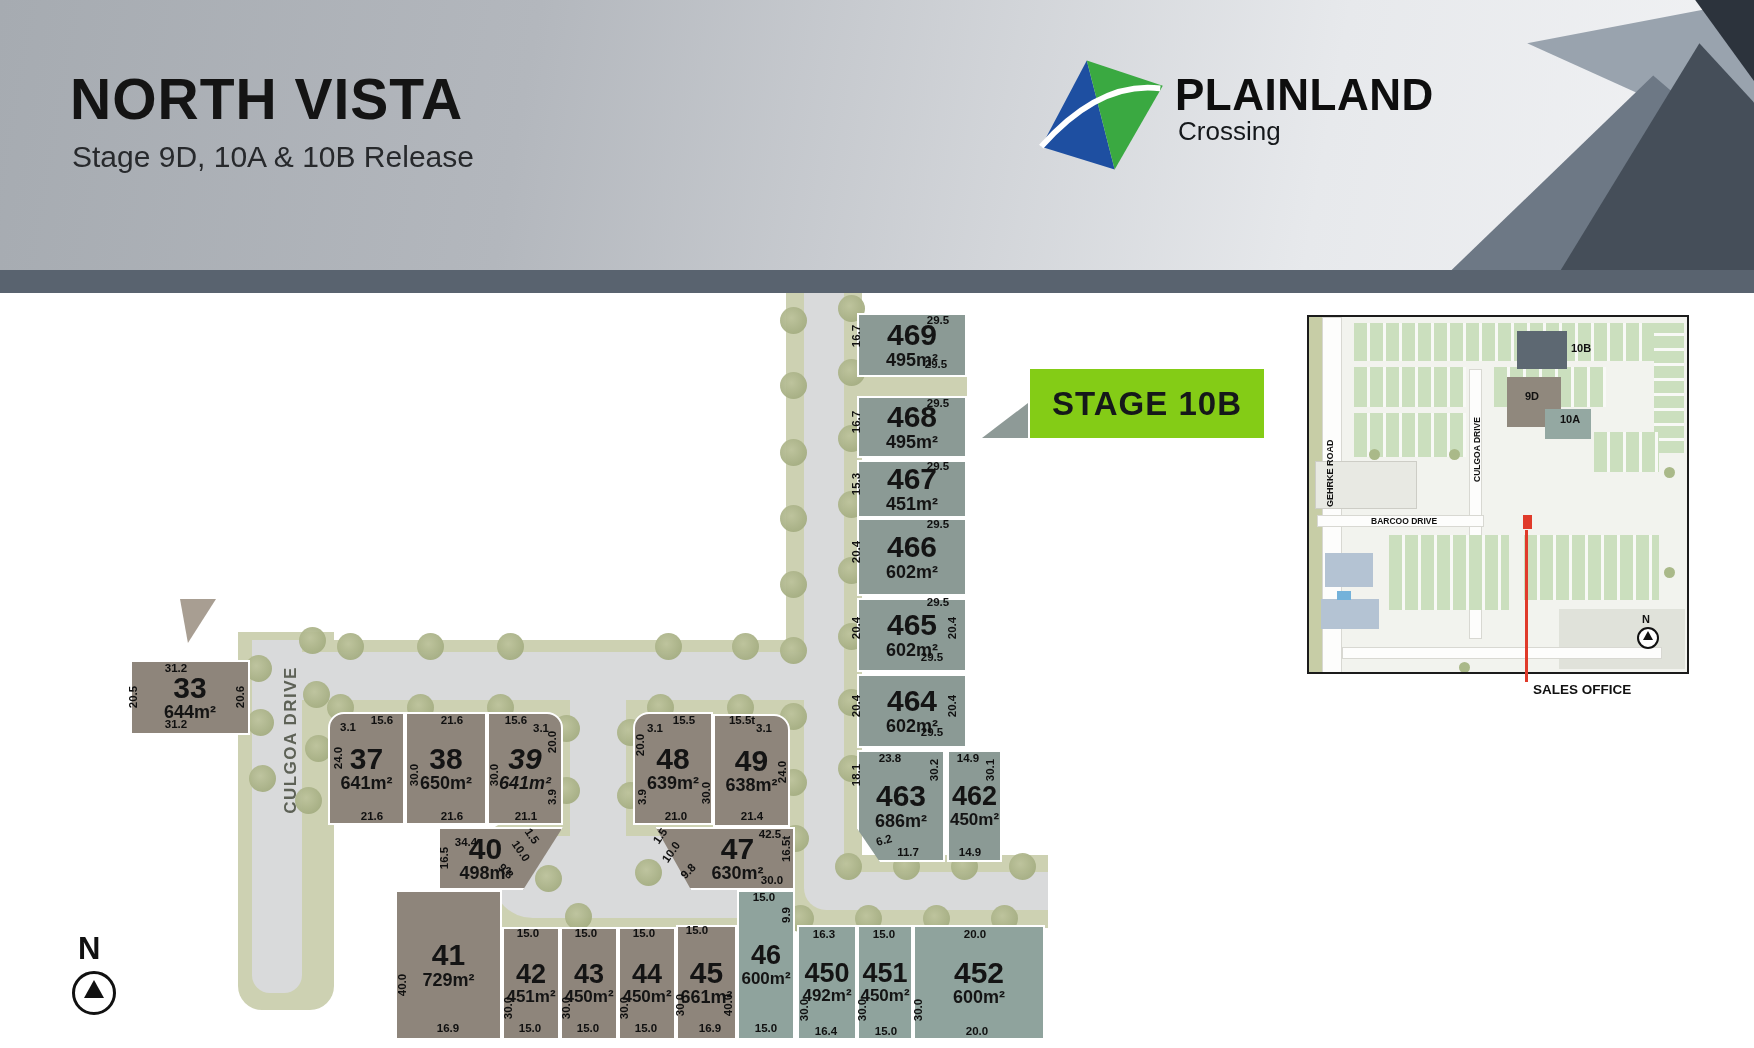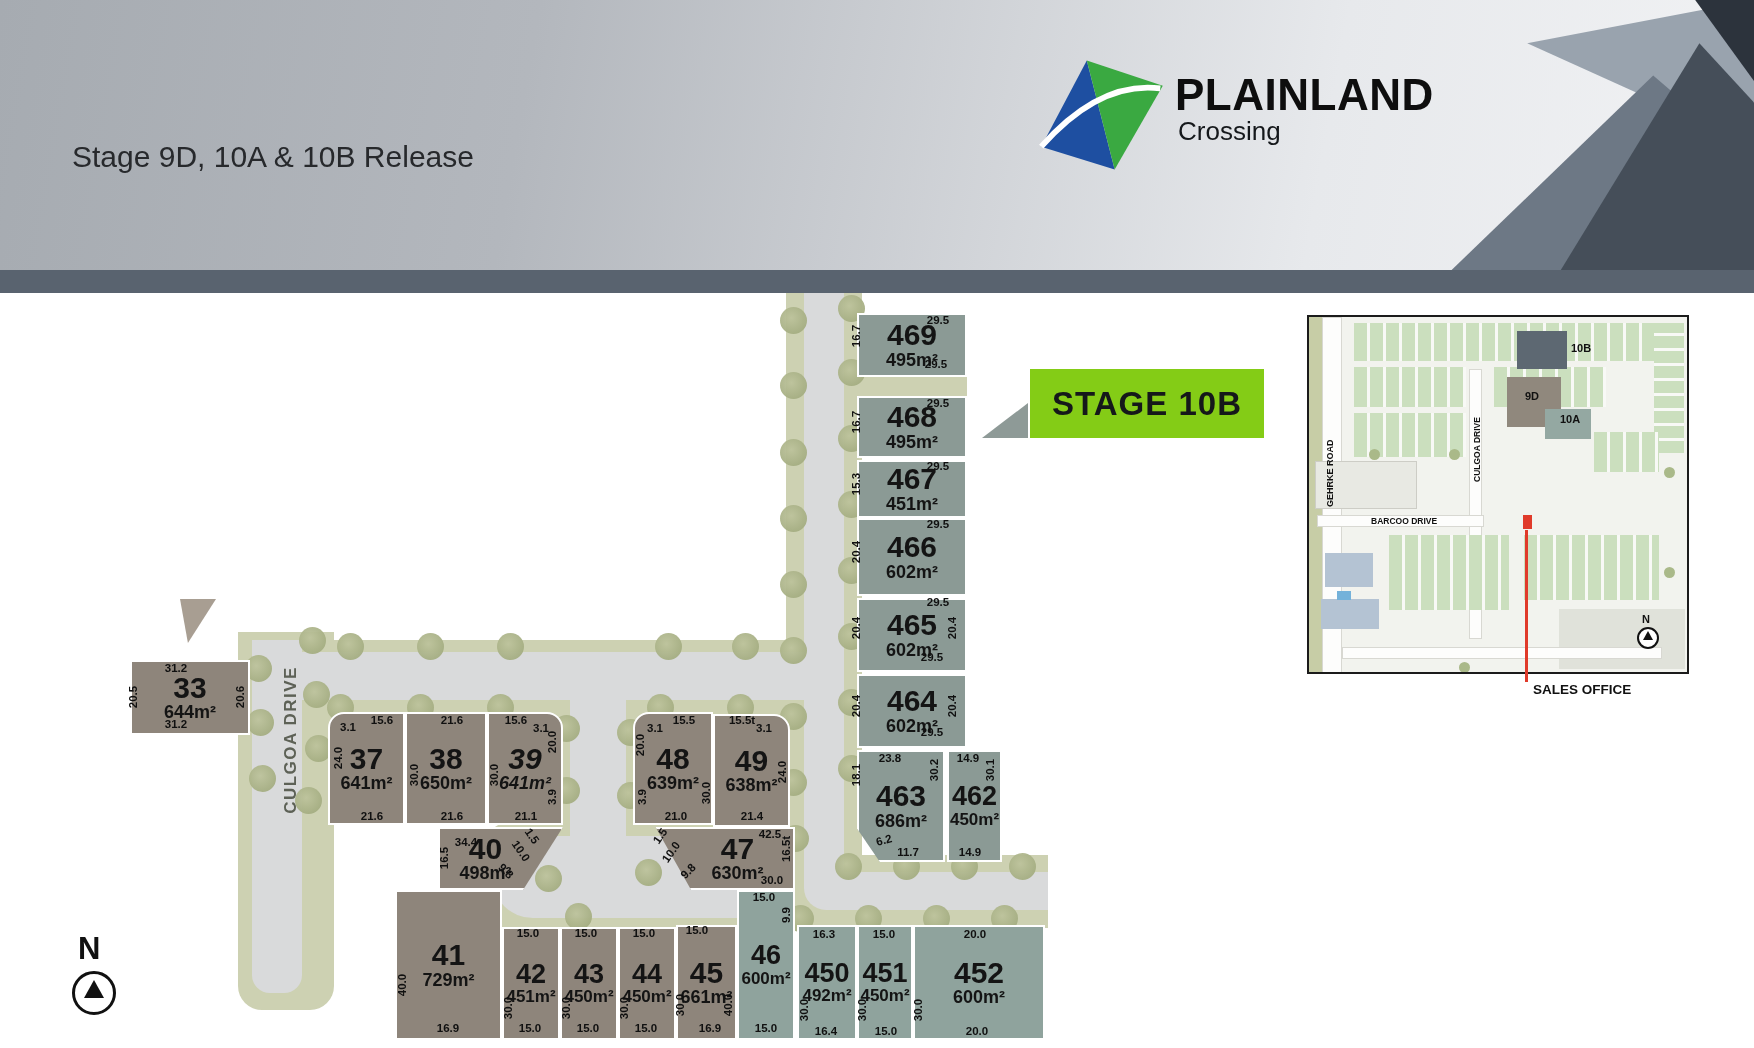--- a/index.html
+++ b/index.html
@@ -69,20 +69,21 @@
 
 <div id="page">
 
   <div id="header">
     <div id="header-shapes">
       <div class="hshape" id="hs1"></div>
       <div class="hshape" id="hs2"></div>
       <div class="hshape" id="hs3"></div>
       <div class="hshape" id="hs4"></div>
     </div>
+    <div id="title">NORTH VISTA</div>
     <div id="subtitle">Stage 9D, 10A &amp; 10B Release</div>
     <div id="logo">
       <svg viewBox="0 0 100 90" width="128" height="114">
         <polygon points="2,70 38,2 60,88" fill="#1e4fa1"></polygon>
         <polygon points="38,2 98,22 60,88" fill="#3aa941"></polygon>
         <path d="M2,70 Q48,18 96,24" stroke="#ffffff" stroke-width="4.5" fill="none"></path>
       </svg>
     </div>
     <div id="brand">PLAINLAND</div>
     <div id="brand-sub">Crossing</div>

